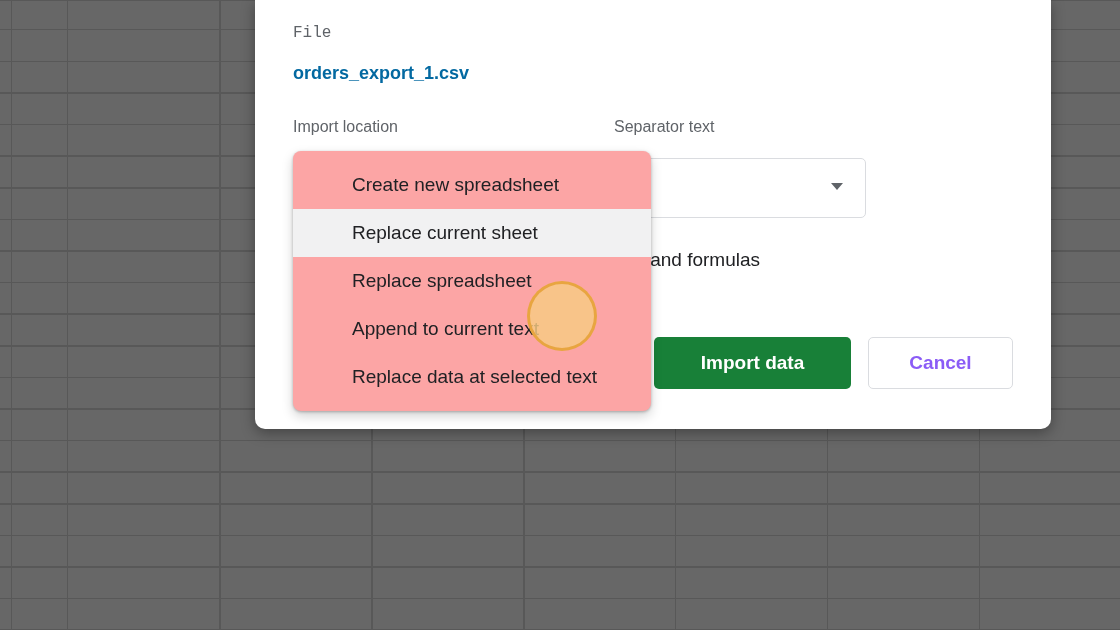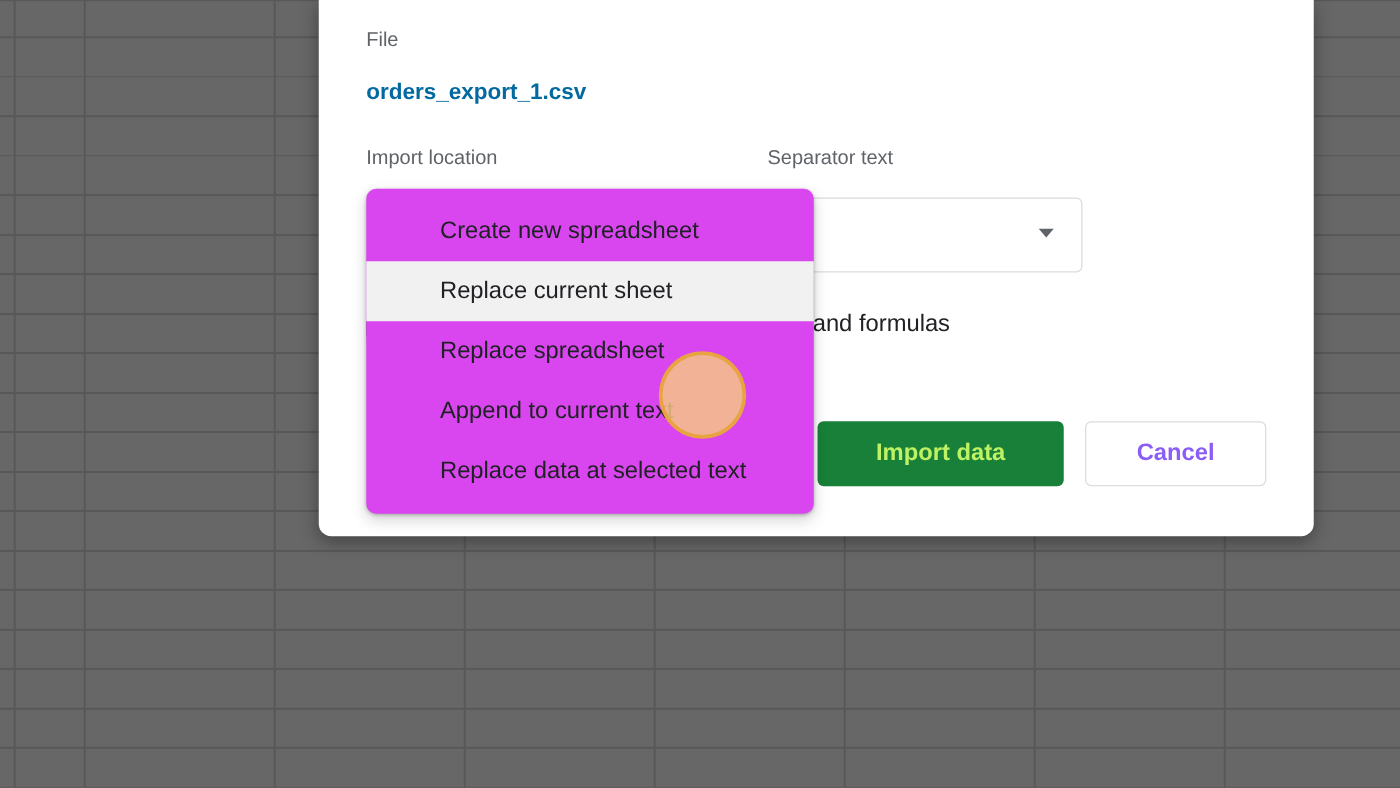--- a/index.html
+++ b/index.html
@@ -26,21 +26,21 @@
     position: absolute; left: 255px; top: 0; width: 796px; height: 429px;
     background: #ffffff;
     border-radius: 0 0 10px 10px;
     box-shadow: 0 4px 14px rgba(0,0,0,0.35);
     z-index: 1;
   }
   .lbl {
     position: absolute; left: 38px;
     font-size: 16px; color: #5f6368; white-space: nowrap;
   }
-  .file-label { top: 24px; }
+  .file-label { top: 24px; font-family: Liberation Mono, monospace; }
   .file-name {
     position: absolute; left: 38px; top: 63px;
     font-size: 18px; font-weight: bold; color: #0369a1; white-space: nowrap;
   }
   .import-location-label { top: 118px; }
   .separator-label { left: 359px; top: 118px; }
 
   .separator-select {
     position: absolute; left: 356px; top: 158px; width: 255px; height: 60px;
     background: #fff; border: 1px solid #dadce0; border-radius: 5px;
@@ -65,27 +65,27 @@
     position: absolute; right: 291px; top: 249px;
     font-size: 19px; color: #202124; white-space: nowrap;
   }
 
   .btn {
     position: absolute; top: 337px; height: 52px;
     display: flex; align-items: center; justify-content: center;
     font-size: 19px; font-weight: bold; border-radius: 5px;
     box-sizing: border-box; cursor: pointer; white-space: nowrap;
   }
-  .btn-import { left: 399px; width: 197px; background: #188038; color: #bef264; }
+  .btn-import { left: 399px; width: 197px; background: #188038; color: #ffffff; }
   .btn-cancel { left: 613px; width: 145px; background: #ffffff; color: #8b5cf6; border: 1px solid #dadce0; }
 
   
   .menu {
     position: absolute; left: 293px; top: 151px; width: 358px;
-    padding: 10px 0; background: #d946ef; border-radius: 8px;
+    padding: 10px 0; background: #fca5a5; border-radius: 8px;
     box-shadow: 0 1px 3px rgba(0,0,0,0.25), 0 5px 12px rgba(0,0,0,0.18);
     z-index: 2; box-sizing: border-box;
   }
   .menu-item {
     height: 48px; display: flex; align-items: center;
     padding-left: 59px; font-size: 19px; color: #202124;
     white-space: nowrap; cursor: pointer;
   }
   .menu-item.highlighted { background: #f1f1f2; }
 

